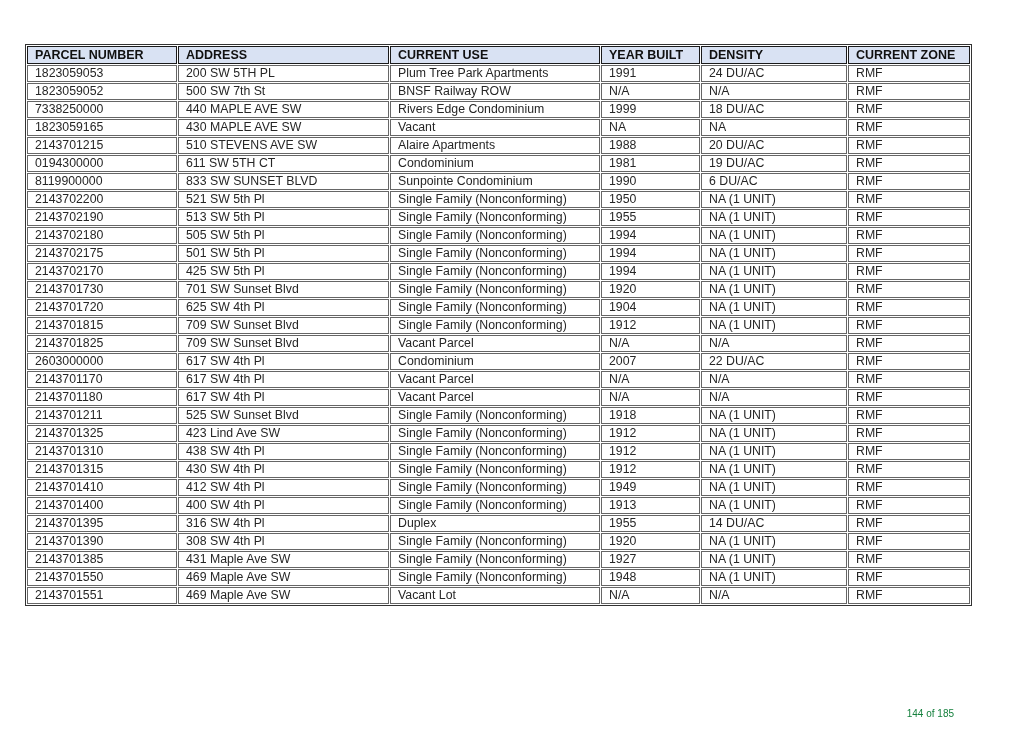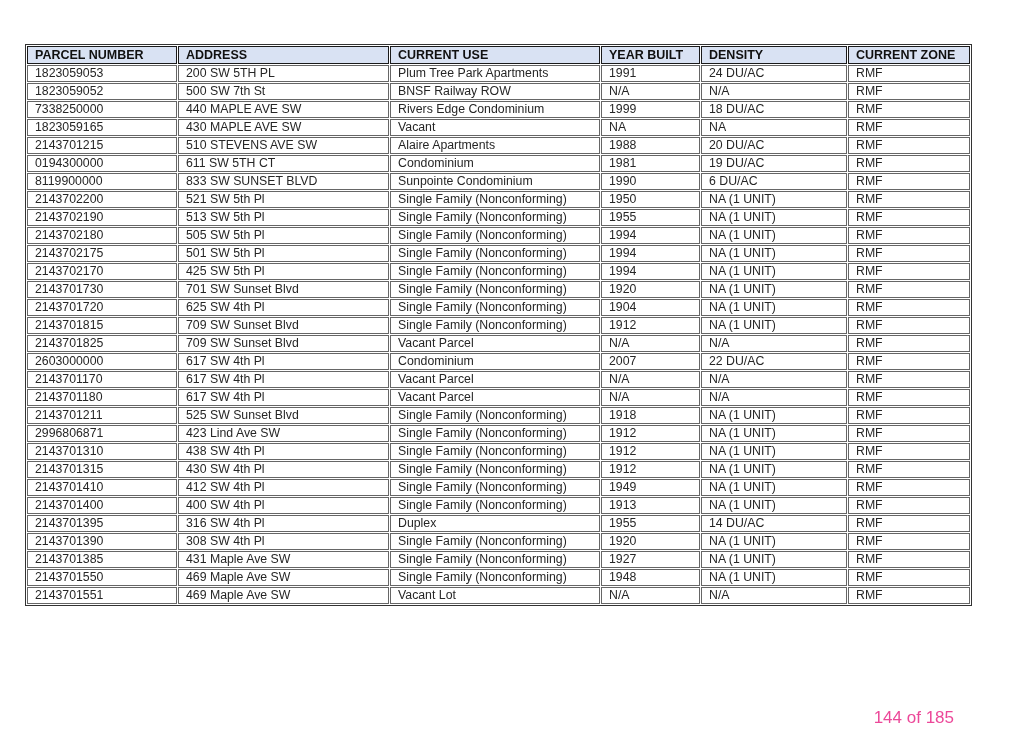--- a/index.html
+++ b/index.html
@@ -54,22 +54,22 @@
     height: 14.7px;
     line-height: 15px;
     white-space: nowrap;
     overflow: hidden;
     background: #ffffff;
   }
   .page-footer {
     position: absolute;
     top: 708px;
     right: 70px;
-    font-size: 17px;
-    color: #ec4899;
+    font-size: 10px;
+    color: #15803d;
   }
 </style>
 </head>
 <body>
 
 <div class="page">
   <table class="parcel-table">
     <colgroup>
       <col class="c-parcel">
       <col class="c-address">
@@ -243,21 +243,21 @@
         </tr>
         <tr>
           <td>2143701211</td>
           <td>525 SW Sunset Blvd</td>
           <td>Single Family (Nonconforming)</td>
           <td>1918</td>
           <td>NA (1 UNIT)</td>
           <td>RMF</td>
         </tr>
         <tr>
-          <td>2996806871</td>
+          <td>2143701325</td>
           <td>423 Lind Ave SW</td>
           <td>Single Family (Nonconforming)</td>
           <td>1912</td>
           <td>NA (1 UNIT)</td>
           <td>RMF</td>
         </tr>
         <tr>
           <td>2143701310</td>
           <td>438 SW 4th Pl</td>
           <td>Single Family (Nonconforming)</td>

